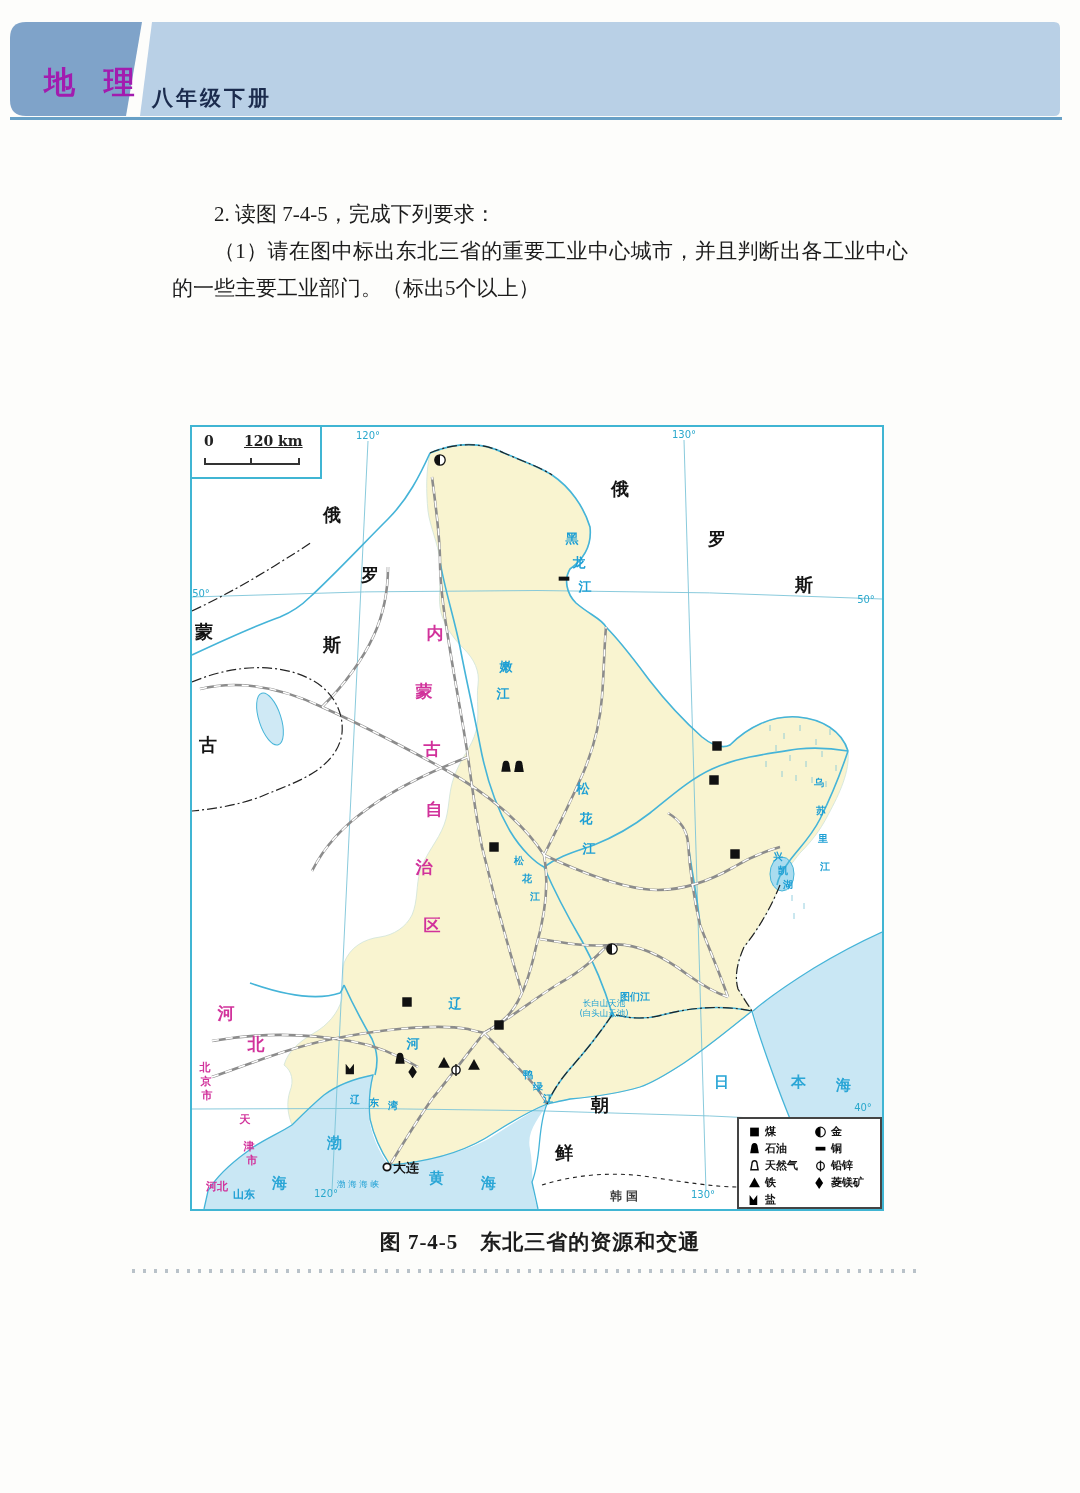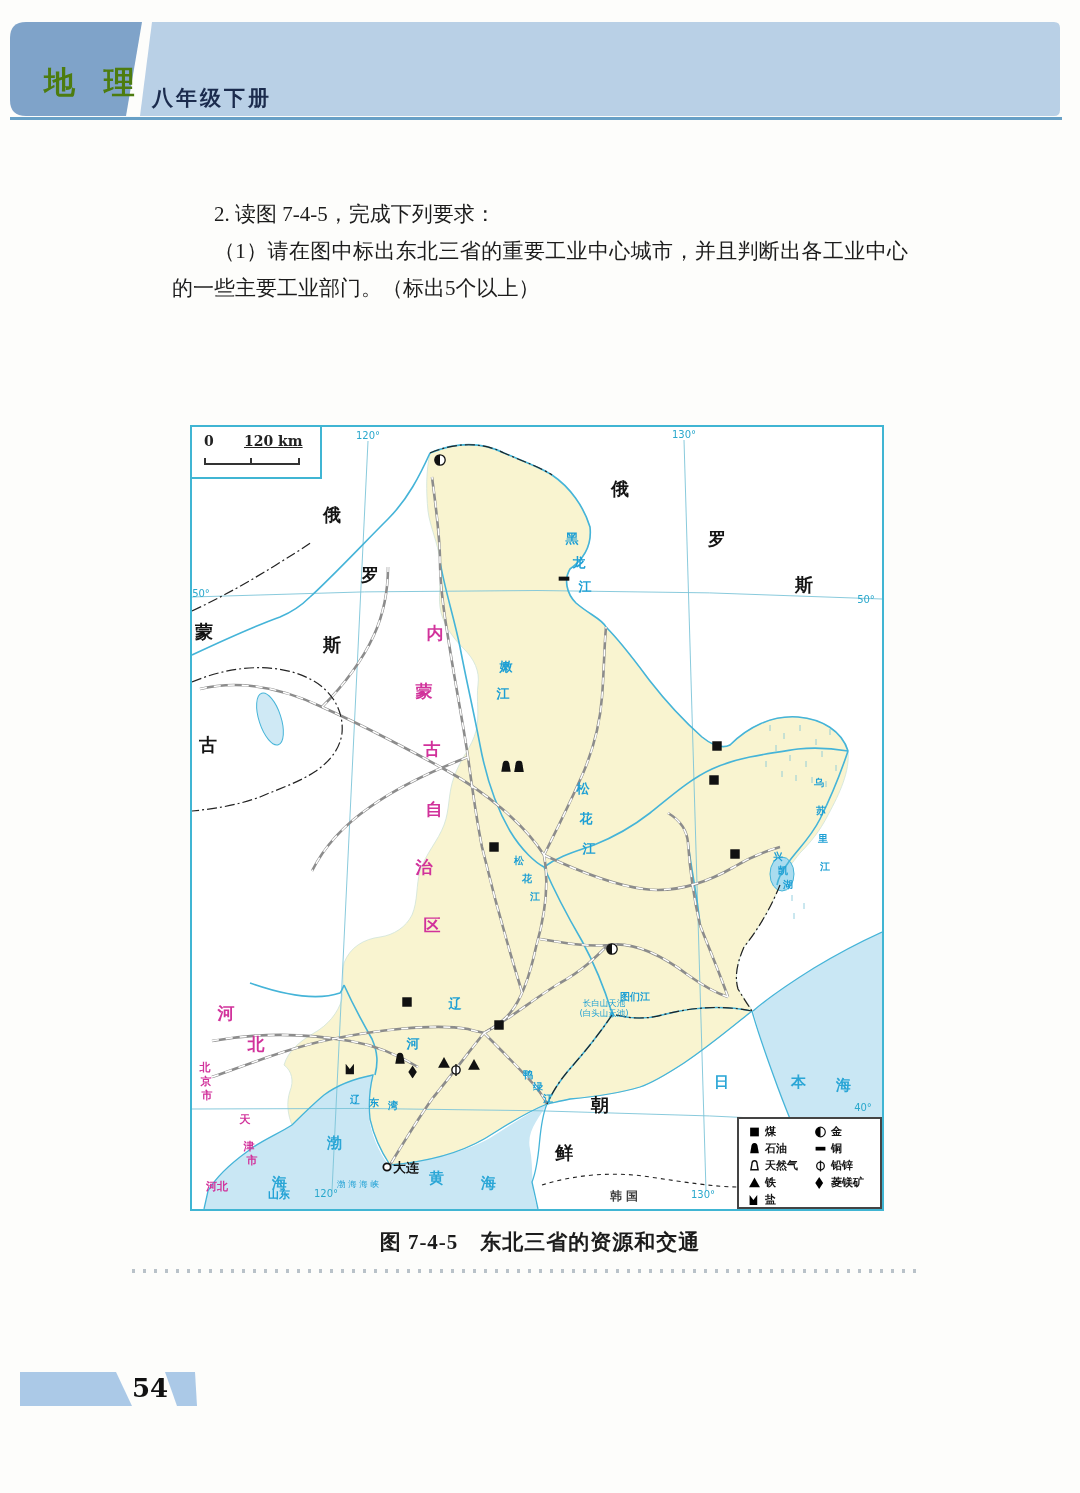--- a/index.html
+++ b/index.html
@@ -2,42 +2,42 @@
 <html><head>
 <meta charset="utf-8">
 <style>
   html,body{margin:0;padding:0;background:#e8e8e8;}
   #page{position:relative;width:1080px;height:1493px;background:#fdfdfb;overflow:hidden;
         font-family:"Liberation Serif","DejaVu Serif",serif;}
   
   #header{position:absolute;left:0;top:0;width:1080px;height:130px;}
   #header svg{position:absolute;left:0;top:0;}
   #header-title{position:absolute;left:44px;top:62px;font-size:31px;font-weight:700;
-    color:#4d7c0f;letter-spacing:9px;font-family:"DejaVu Serif",serif;text-align:center;}
+    color:#a21caf;letter-spacing:9px;font-family:"DejaVu Serif",serif;text-align:center;}
   #header-sub{position:absolute;left:152px;top:84px;font-size:21px;font-weight:700;
     color:#1b2b4d;letter-spacing:3px;font-family:"DejaVu Serif",serif;}
   #header-underline{position:absolute;left:10px;top:117px;width:1052px;height:3px;background:#68a0c6;}
   
   #exercise{position:absolute;left:172px;top:196px;width:736px;color:#1c1c1c;
     font-size:21px;line-height:37px;text-align:justify;}
   #exercise p{margin:0;text-indent:2em;}
   
   #map{position:absolute;left:190px;top:425px;width:690px;height:782px;background:#ffffff;
        border:2px solid #40b5d3;box-sizing:content-box;}
   #map-art{position:absolute;left:0;top:0;}
   #map-overlay{position:absolute;left:0;top:0;width:690px;height:782px;}
   .ml{position:absolute;transform:translate(-50%,-50%);white-space:nowrap;line-height:1;z-index:5;}
   .co{font:700 18px "DejaVu Serif",serif;color:#141414;}
   .bk{font:700 12px "DejaVu Serif",serif;color:#404040;}
   .pr{font:700 17px "DejaVu Serif",serif;color:#d1329b;}
   .prs{font:700 11px "DejaVu Sans",sans-serif;color:#d1329b;}
   .wa{font:700 13px "DejaVu Sans",sans-serif;color:#1d9fd4;}
   .wa2{font:700 15px "DejaVu Serif",serif;color:#2aa6d6;letter-spacing:1px;}
   .was{font:700 10px "DejaVu Sans",sans-serif;color:#1d9fd4;}
-  .wab{font:700 11px "DejaVu Sans",sans-serif;color:#1d9fd4;margin-left:35px;}
+  .wab{font:700 11px "DejaVu Sans",sans-serif;color:#1d9fd4;}
   .wxs{font:400 8.5px "DejaVu Sans",sans-serif;color:#1d9fd4;}
   .gr{font:400 10px "DejaVu Sans",sans-serif;color:#2ba8cc;}
   .ci{font:700 13px "DejaVu Serif",serif;color:#141414;}
   .msym{position:absolute;transform:translate(-50%,-50%);z-index:4;}
   .msym path,.msym rect{fill:#111;}
   
   #scalebox{position:absolute;left:0;top:0;width:128px;height:50px;background:#fff;
     border-right:2px solid #40b5d3;border-bottom:2px solid #40b5d3;z-index:6;}
   #scale-zero{position:absolute;left:12px;top:6px;font:700 14px "DejaVu Serif",serif;color:#222;}
   #scale-end{position:absolute;left:52px;top:6px;font:700 14px "DejaVu Serif",serif;color:#222;text-decoration:underline;}
@@ -391,19 +391,14 @@
         </svg>
         <svg class="msym" width="12" height="13" viewBox="0 0 10 11" style="left: 195px; top: 740px;">
           <circle cx="5" cy="5.5" r="3.1" fill="#fff" stroke="#111" stroke-width="1.5"></circle>
         </svg>
       </div>
   </div>
 
   <div id="caption">图 7-4-5　东北三省的资源和交通</div>
   <div id="dots"></div>
 
-  <div id="footer">
-    <div id="footer-bar1"></div>
-    <div id="footer-bar2"></div>
-    <span id="page-num">54</span>
-  </div>
 
 </div>
 
 </body></html>

